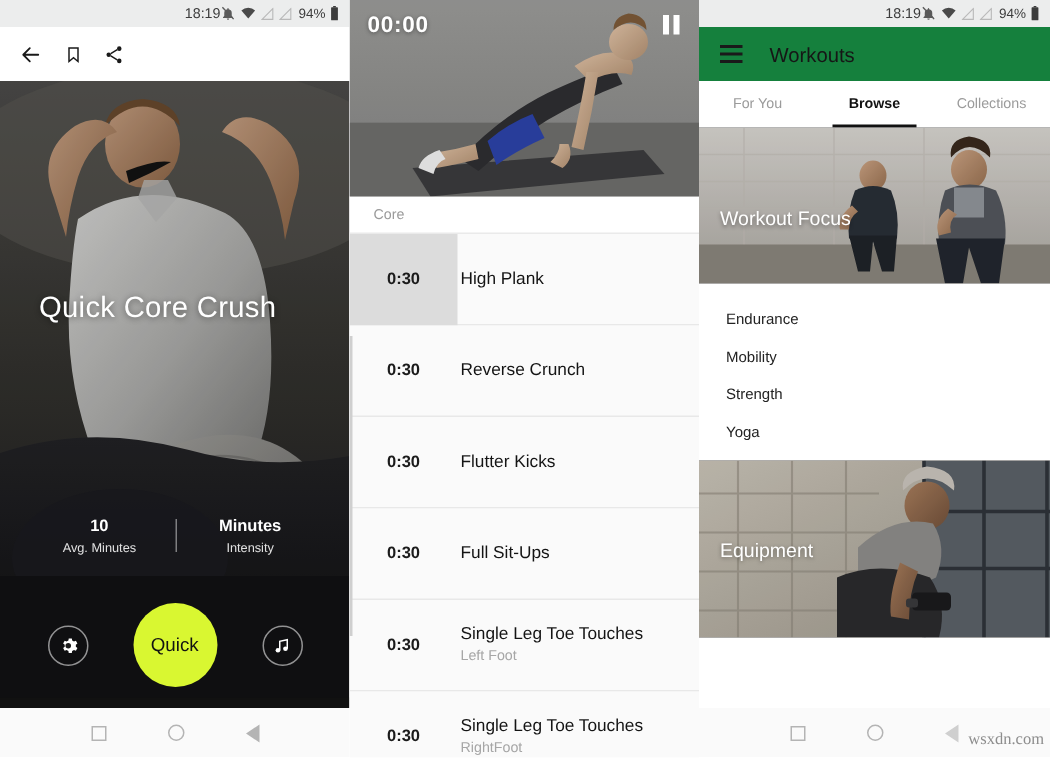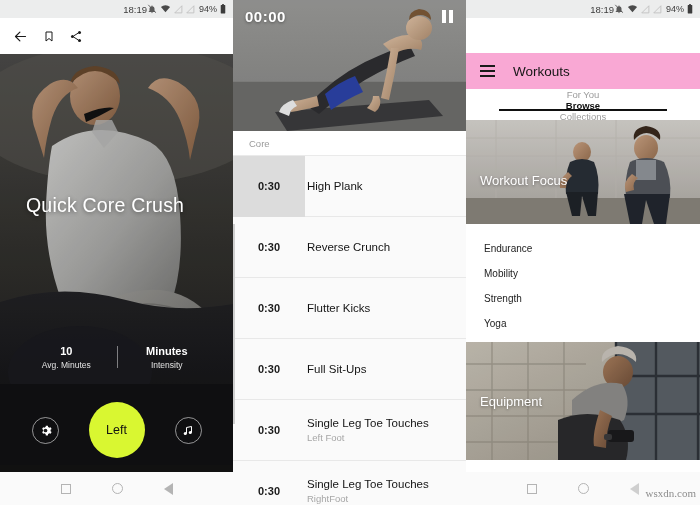--- a/index.html
+++ b/index.html
@@ -126,27 +126,26 @@
   .ex-name { font-size: 11.5px; color: #141414; line-height: 15px; }
   .ex-sub { font-size: 9.5px; color: #a6a6a6; line-height: 13px; }
   .scrollbar-left {
     position: absolute; left: 0; top: 224px; width: 2px; height: 200px;
     background: #cfcfcf; z-index: 4;
   }
 
   
   .p3-appbar {
     height: 36px; display: flex; align-items: center; padding: 0 14px; gap: 18px;
-    background: #f9a8d4;
-    margin-top: 35px;
+    background: #15803d;
   }
   .hamburger { display: flex; flex-direction: column; gap: 3px; cursor: pointer; }
   .hamburger i { display: block; width: 15px; height: 1.8px; background: #1a1a1a; }
   .p3-title { font-size: 13.5px; color: #161616; }
-  .tabs { height: 31px; display: flex; background: #fff; flex-direction: column; }
+  .tabs { height: 31px; display: flex; background: #fff; }
   .tab {
     flex: 1; display: flex; align-items: center; justify-content: center;
     font-size: 9.5px; color: #9b9b9b; position: relative; cursor: pointer;
   }
   .tab.active { color: #111; font-weight: bold; }
   .tab.active::after {
     content: ""; position: absolute; left: 14%; right: 14%; bottom: 0;
     height: 2.5px; background: #111;
   }
   .card-banner { position: relative; height: 104px; overflow: hidden; background: #6b6b6b; }
@@ -294,21 +293,21 @@
 
       <div class="controls">
         <div class="round-ghost">
           <span>
             <svg width="13" height="13" viewBox="0 0 24 24">
               <path d="M12 8.2a3.8 3.8 0 1 0 0 7.6 3.8 3.8 0 0 0 0-7.6zm9.4 3.8a9.3 9.3 0 0 0-.1-1.3l2-1.6-1.9-3.3-2.4 1a9 9 0 0 0-2.2-1.3L16.4 3h-3.8l-.4 2.5a9 9 0 0 0-2.2 1.3l-2.4-1L5.7 9.1l2 1.6a9.3 9.3 0 0 0 0 2.6l-2 1.6 1.9 3.3 2.4-1a9 9 0 0 0 2.2 1.3l.4 2.5h3.8l.4-2.5a9 9 0 0 0 2.2-1.3l2.4 1 1.9-3.3-2-1.6c.06-.43.1-.86.1-1.3z" fill="#fff"></path>
               <circle cx="12" cy="12" r="3.4" fill="#1c1c1c"></circle>
             </svg>
           </span>
         </div>
-        <div class="start-btn">Left</div>
+        <div class="start-btn">Quick</div>
         <div class="round-ghost">
           <span>
             <svg width="12" height="13" viewBox="0 0 24 24">
               <path d="M9 18V6l10-2v12" fill="none" stroke="#fff" stroke-width="2"></path>
               <circle cx="6.6" cy="18" r="3.1" fill="#fff"></circle>
               <circle cx="16.6" cy="16" r="3.1" fill="#fff"></circle>
             </svg>
           </span>
         </div>
       </div>

